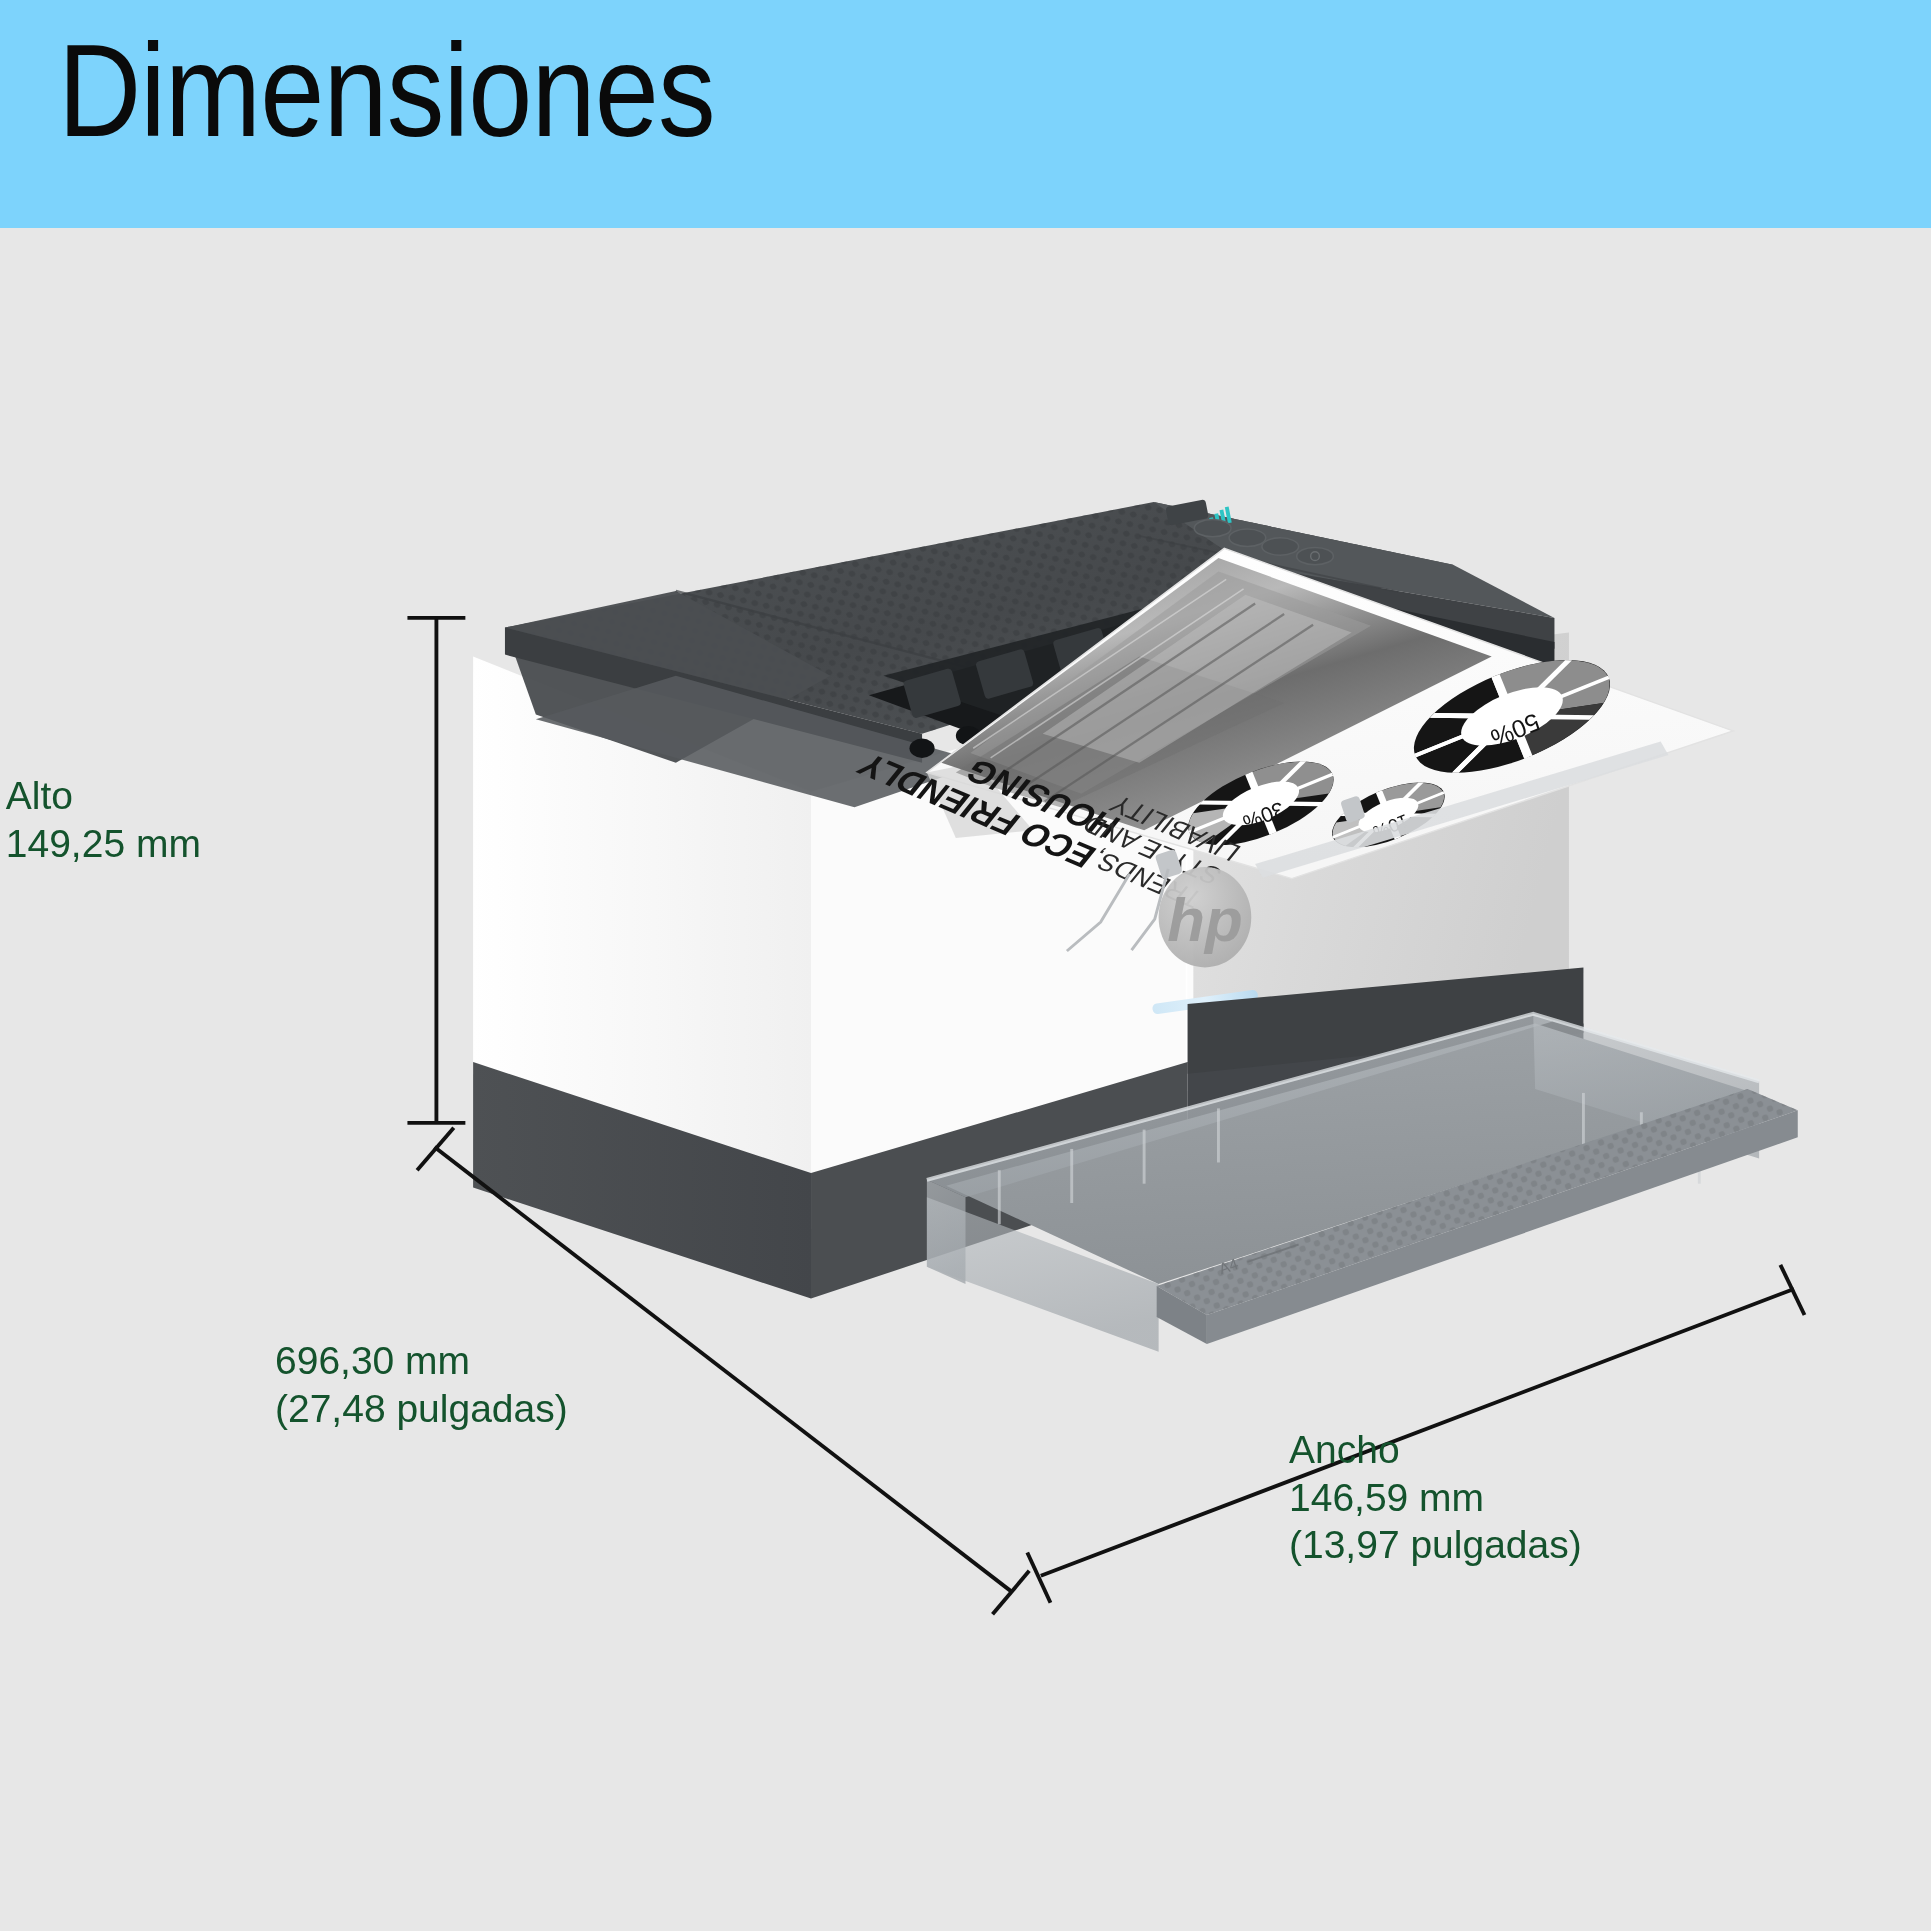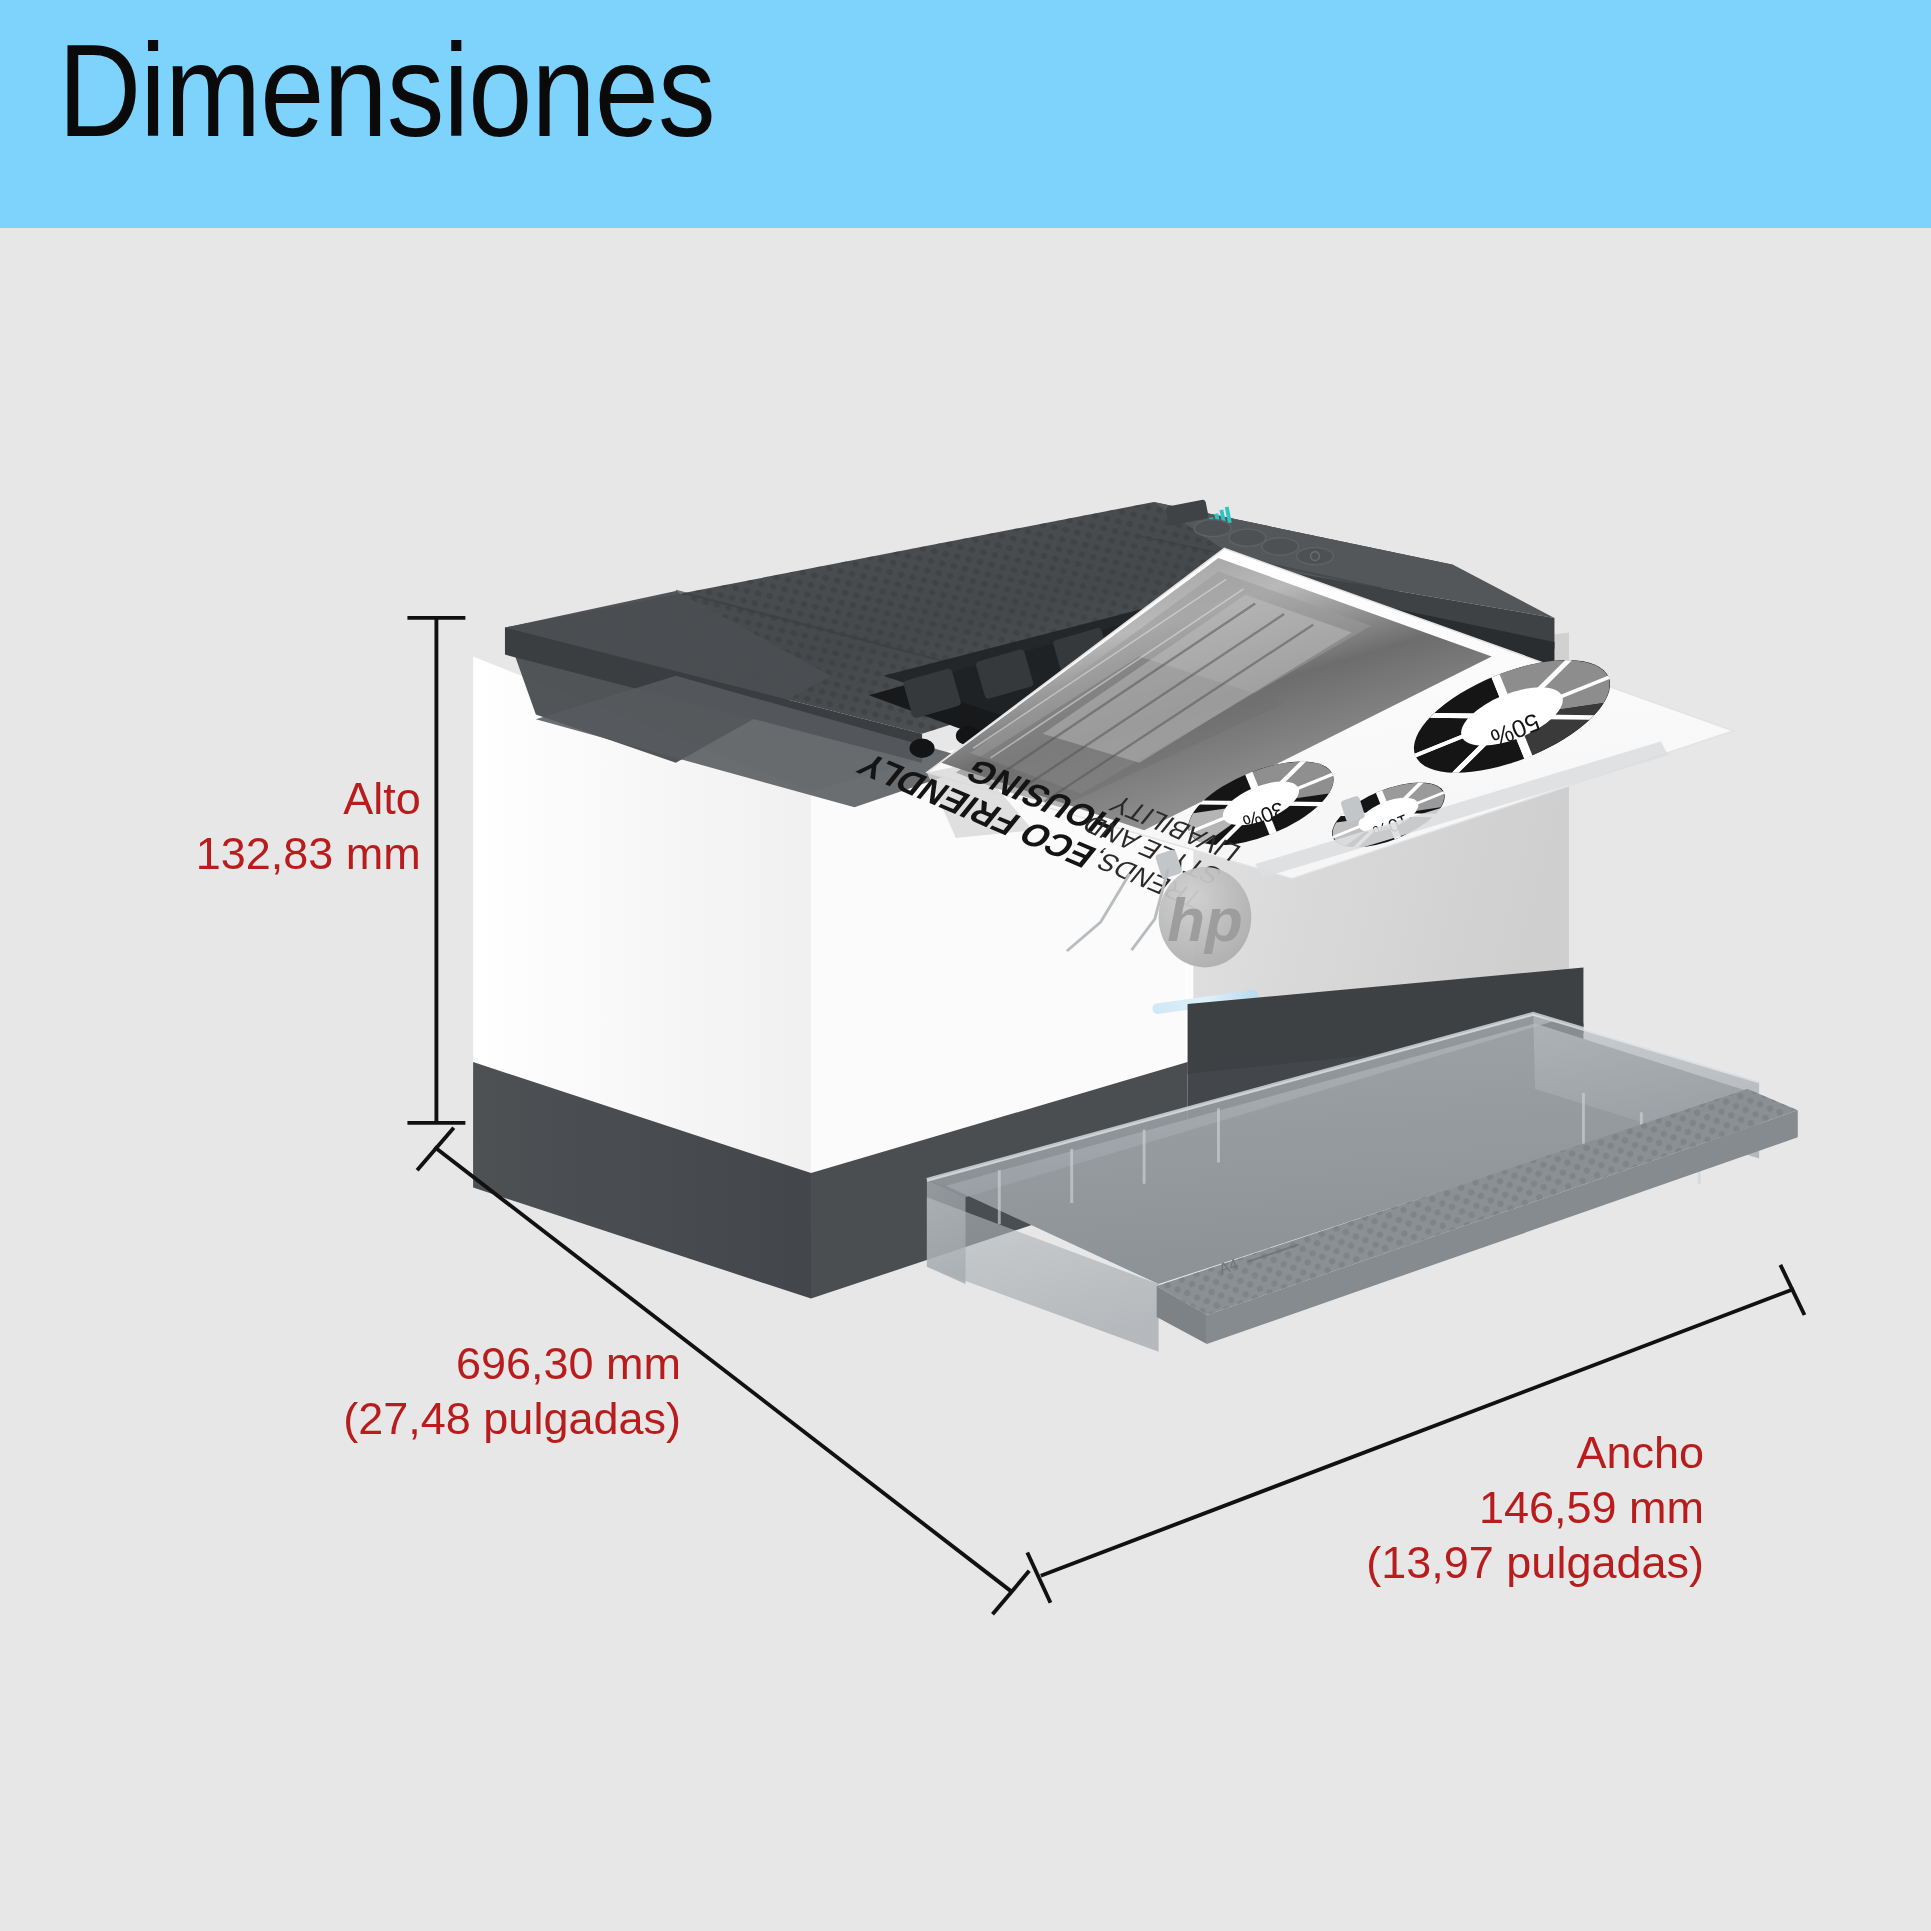--- a/index.html
+++ b/index.html
@@ -24,23 +24,23 @@
     color:#0a0a0a;
     letter-spacing:-1px;
     transform:scaleX(.88);
     transform-origin:left top;
     white-space:nowrap;
   }
 
   
   .dim-block{
     position:absolute;
-    text-align:right;
-    color:#b91c1c;
-    font-size:45px;
+    text-align:left;
+    color:#14532d;
+    font-size:39px;
     line-height:1.22;
     white-space:nowrap;
   }
   .dim-block .ln{display:block;}
 
   #dim-alto{left:5.8px;top:800;top:772px;width:415px;}
   #dim-largo{left:275px;top:1337px;width:406px;}
   #dim-ancho{left:1289px;top:1426px;width:415px;}
 
   
@@ -358,21 +358,21 @@
 
     <g stroke="#111" stroke-width="4" fill="none">
       <line x1="1078" y1="1632" x2="1858" y2="1335"></line>
       <line x1="1064" y1="1608" x2="1088" y2="1660"></line>
       <line x1="1844" y1="1310" x2="1869" y2="1362"></line>
     </g>
   </svg>
 
   <div class="dim-block" id="dim-alto">
     <span class="ln">Alto</span>
-    <span class="ln">132,83 mm</span>
+    <span class="ln">149,25 mm</span>
   </div>
 
   <div class="dim-block" id="dim-largo">
     <span class="ln">696,30 mm</span>
     <span class="ln">(27,48 pulgadas)</span>
   </div>
 
   <div class="dim-block" id="dim-ancho">
     <span class="ln">Ancho</span>
     <span class="ln">146,59 mm</span>

